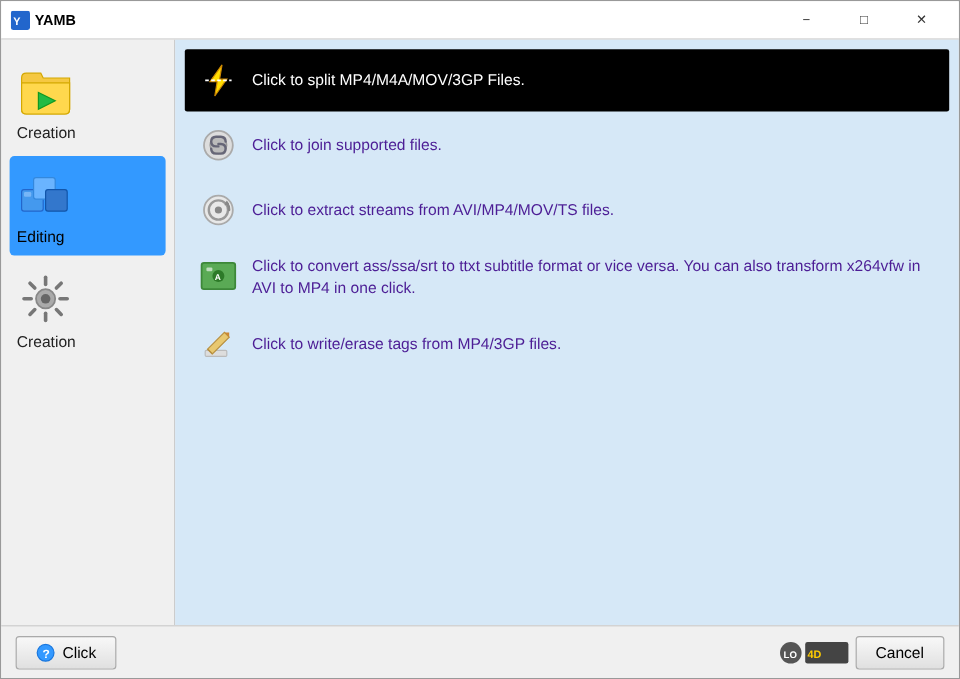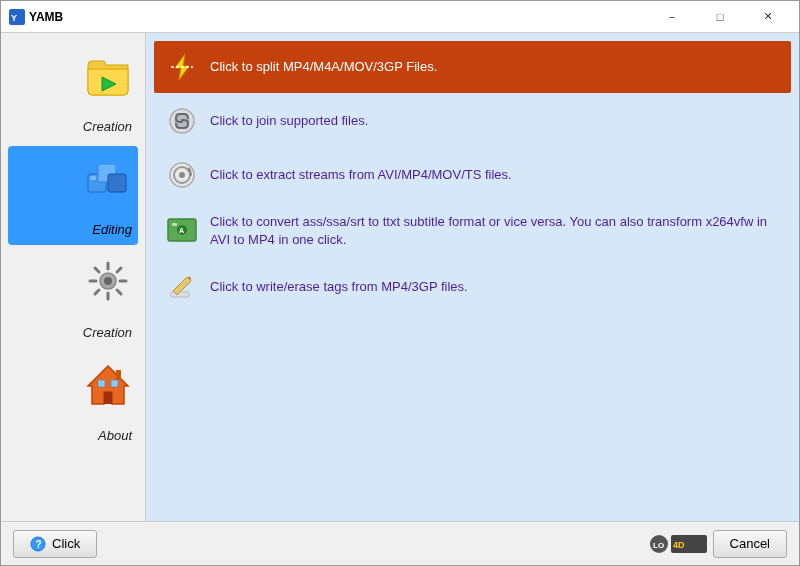--- a/index.html
+++ b/index.html
@@ -73,26 +73,25 @@
       align-items: center;
       padding: 10px 0;
       gap: 4px;
       border-right: 1px solid #ccc;
     }
 
     .sidebar-item {
       width: 130px;
       display: flex;
       flex-direction: column;
-      align-items: flex-end;
+      align-items: flex-start;
       padding: 8px 6px;
       cursor: pointer;
       border-radius: 4px;
-      gap: 20px;
-      font-style: italic;
+      gap: 4px;
     }
 
     .sidebar-item.active {
       background: #3399ff;
     }
 
     .sidebar-item.active .sidebar-label {
       color: #000000;
     }
 
@@ -123,21 +122,21 @@
       display: flex;
       align-items: center;
       padding: 10px 12px;
       cursor: pointer;
       border-radius: 2px;
       gap: 12px;
       min-height: 48px;
     }
 
     .content-row.selected {
-      background: #c2410c;
+      background: #000000;
     }
 
     .content-row.selected .row-text {
       color: #fff;
     }
 
     .row-icon {
       width: 32px;
       height: 32px;
       flex-shrink: 0;
@@ -248,34 +247,20 @@
             <line x1="36" y1="24" x2="42" y2="24"></line>
             <line x1="11" y1="11" x2="15" y2="15"></line>
             <line x1="33" y1="33" x2="37" y2="37"></line>
             <line x1="37" y1="11" x2="33" y2="15"></line>
             <line x1="15" y1="33" x2="11" y2="37"></line>
           </g>
         </svg>
         <span class="sidebar-label">Creation</span>
       </div>
 
-      <div class="sidebar-item">
-        <svg class="icon-img" viewBox="0 0 48 48">
-
-          <polygon points="24,6 44,26 40,26 40,44 28,44 28,32 20,32 20,44 8,44 8,26 4,26" fill="#e86820" stroke="#c04400" stroke-width="1.5"></polygon>
-
-          <rect x="20" y="32" width="8" height="12" fill="#a03010"></rect>
-
-          <rect x="27" y="20" width="7" height="7" fill="#88ccff" stroke="#668" stroke-width="0.5"></rect>
-          <rect x="14" y="20" width="7" height="7" fill="#88ccff" stroke="#668" stroke-width="0.5"></rect>
-
-          <rect x="32" y="10" width="5" height="10" fill="#cc5500"></rect>
-        </svg>
-        <span class="sidebar-label">About</span>
-      </div>
 
     </div>
 
     <div class="content">
 
       <div class="content-row selected">
         <div class="row-icon">
 
           <svg width="30" height="30" viewBox="0 0 30 30">
             <polygon points="18,2 8,16 14,16 12,28 22,14 16,14" fill="#ffdd00" stroke="#cc8800" stroke-width="1"></polygon>

